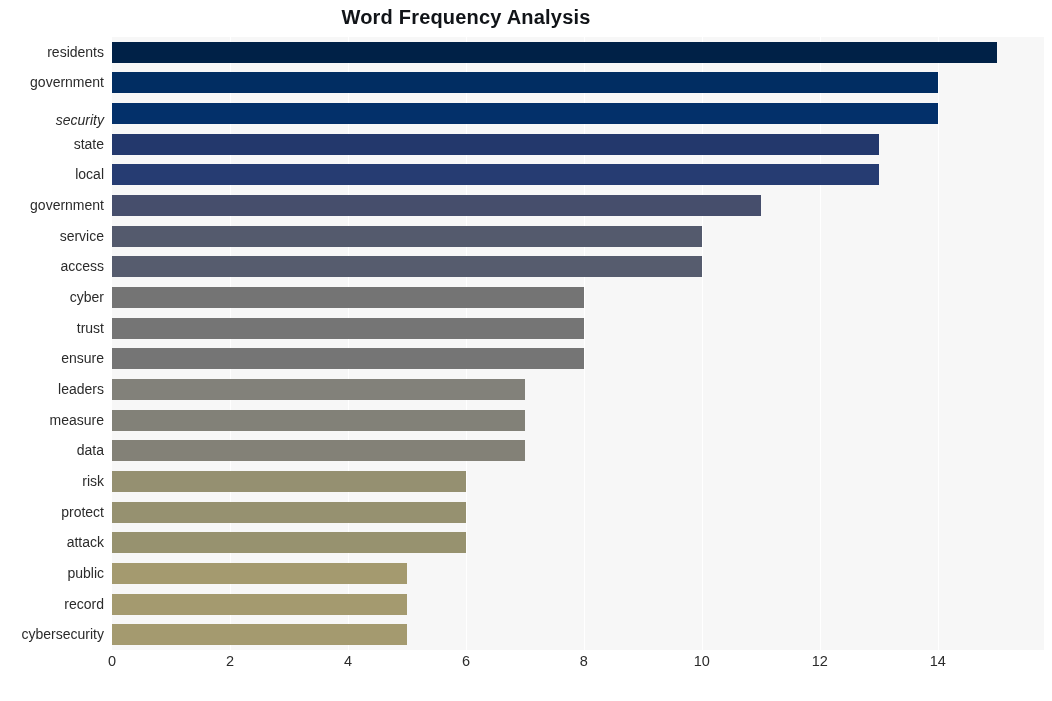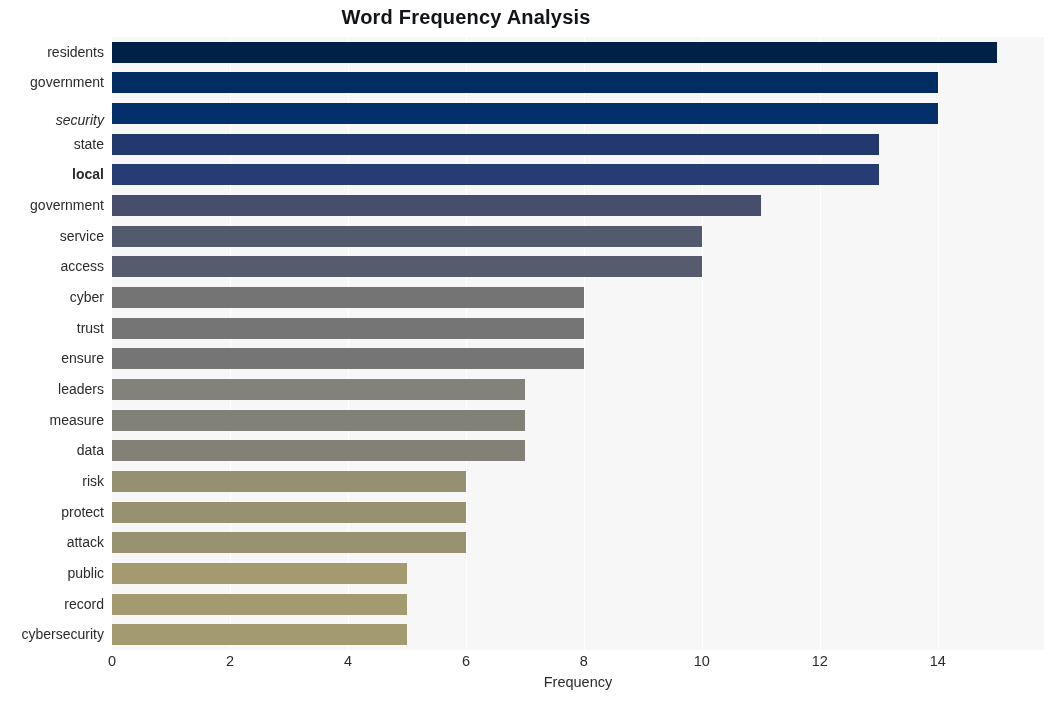--- a/index.html
+++ b/index.html
@@ -151,21 +151,21 @@
         <div class="bar" title="record: 5" style="top: 556.525px; width: 294.937px; background: rgb(164, 154, 111);"></div>
         <div class="bar" title="cybersecurity: 5" style="top: 587.175px; width: 294.937px; background: rgb(164, 154, 111);"></div>
       </div>
   </div>
 
   <div id="ylabels-layer">
       <div class="ylabel" style="top: 4.825px;">residents</div>
       <div class="ylabel" style="top: 35.475px;">government</div>
       <div class="ylabel" style="top: 73px; font-style: italic;">security</div>
       <div class="ylabel" style="top: 96.775px;">state</div>
-      <div class="ylabel" style="top: 127.425px; font-weight: bold;">local</div>
+      <div class="ylabel" style="top: 127.425px;">local</div>
       <div class="ylabel" style="top: 158.075px;">government</div>
       <div class="ylabel" style="top: 188.725px; margin-left: 44px;">service</div>
       <div class="ylabel" style="top: 219.375px;">access</div>
       <div class="ylabel" style="top: 250.025px;">cyber</div>
       <div class="ylabel" style="top: 280.675px;">trust</div>
       <div class="ylabel" style="top: 311.325px;">ensure</div>
       <div class="ylabel" style="top: 341.975px;">leaders</div>
       <div class="ylabel" style="top: 372.625px;">measure</div>
       <div class="ylabel" style="top: 403.275px;">data</div>
       <div class="ylabel" style="top: 433.925px;">risk</div>
@@ -180,15 +180,14 @@
       <div class="xtick-label" style="left: 0px;">0</div>
       <div class="xtick-label" style="left: 117.975px;">2</div>
       <div class="xtick-label" style="left: 235.949px;">4</div>
       <div class="xtick-label" style="left: 353.924px;">6</div>
       <div class="xtick-label" style="left: 471.899px;">8</div>
       <div class="xtick-label" style="left: 589.873px;">10</div>
       <div class="xtick-label" style="left: 707.848px;">12</div>
       <div class="xtick-label" style="left: 825.823px;">14</div>
     </div>
 
-  <div id="xaxis-title">Frequency</div>
 
 </div>
 
 </body></html>

